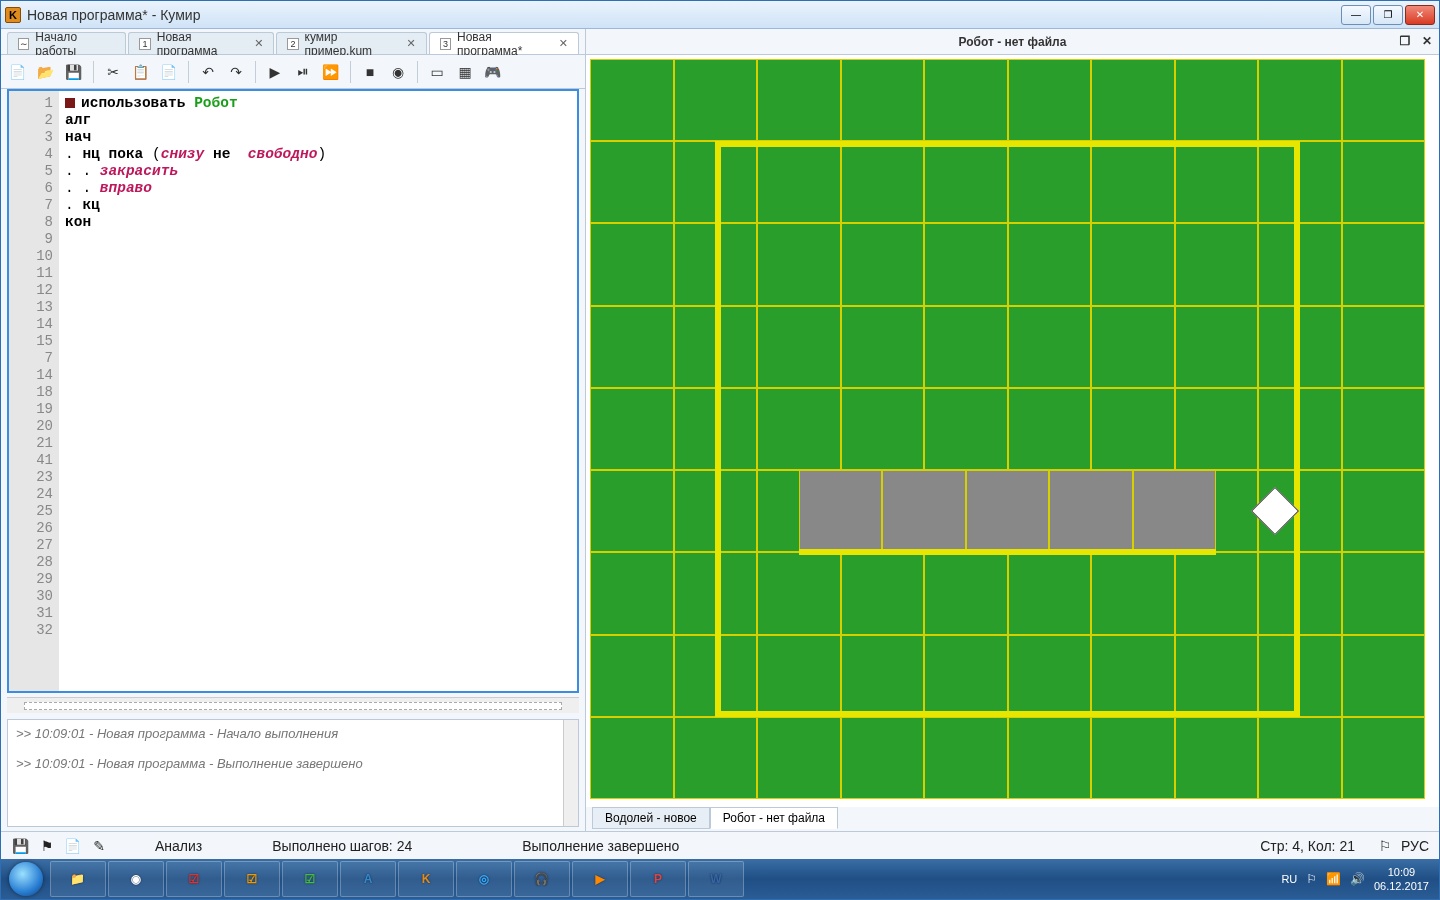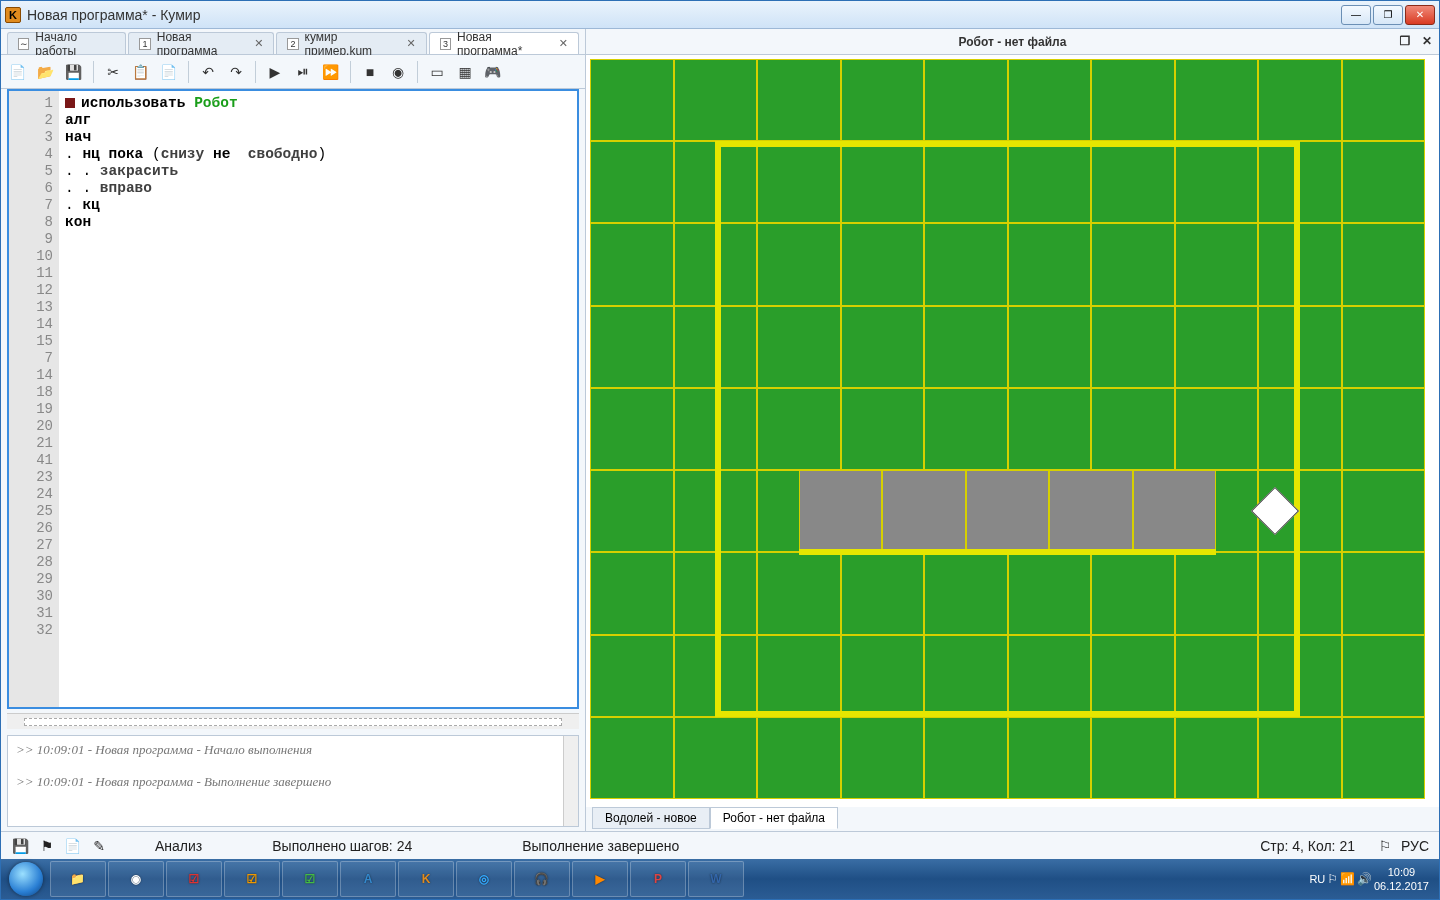--- a/index.html
+++ b/index.html
@@ -23,24 +23,24 @@
 .tab .close-x { color: #666; font-size: 11px; }
 .toolbar { height: 34px; display: flex; align-items: center; padding: 0 6px; gap: 6px; background: #f3f7fb; border-bottom: 1px solid #bcc9d8; }
 .tbtn { width: 22px; height: 22px; display: flex; align-items: center; justify-content: center; color: #333; font-size: 14px; border-radius: 2px; }
 .tsep { width: 1px; height: 22px; background: #c2ced9; margin: 0 2px; }
 .editor-wrap { flex: 1; display: flex; border: 2px solid #3a8de0; margin: 0 6px 4px 6px; background: #fff; overflow: hidden; }
 .gutter { width: 50px; background: #e6e6e6; color: #888; text-align: right; padding: 4px 6px 0 0; font-family: "Courier New", monospace; font-size: 14px; line-height: 17px; }
 .code { flex: 1; padding: 4px 6px 0 6px; font-family: "Courier New", monospace; font-size: 14.5px; line-height: 17px; color: #000; white-space: pre; position: relative; }
 .code .sq { display: inline-block; width: 10px; height: 10px; background: #7a1818; margin-right: 6px; vertical-align: middle; }
 .kw-black { color: #000; font-weight: bold; margin-top: 16px; }
 .kw-green { color: #1a9e1a; font-weight: bold; }
-.kw-blue { color: #404040; font-weight: bold; }
+.kw-blue { color: #be185d; font-weight: bold; font-style: italic; }
 .hscroll { height: 16px; background: #efefef; border-top: 1px solid #ccc; margin: 0 6px 6px 6px; display: flex; align-items: center; justify-content: center; }
 .hscroll .thumb { width: 94%; height: 8px; background: #fff; border: 1px dashed #aaa; }
-.console { height: 92px; margin: 0 6px 4px 6px; border: 1px solid #bcc9d8; background: #fff; padding: 6px 8px; font-family: Liberation Serif, serif; font-size: 13px; color: #777; font-style: italic; position: relative; }
+.console { height: 108px; margin: 0 6px 4px 6px; border: 1px solid #bcc9d8; background: #fff; padding: 6px 8px; font-family: Liberation Sans, sans-serif; font-size: 13px; color: #777; font-style: italic; position: relative; }
 .console .vscroll { position: absolute; right: 0; top: 0; width: 15px; height: 100%; background: #efefef; border-left: 1px solid #ccc; }
 .right-pane { flex: 1; display: flex; flex-direction: column; background: #fff; }
 .robot-header { height: 26px; display: flex; align-items: center; justify-content: center; position: relative; background: #f3f7fb; border-bottom: 1px solid #bcc9d8; font-weight: bold; color: #333; }
 .robot-header .hbtn { position: absolute; top: 4px; width: 16px; height: 16px; display: flex; align-items: center; justify-content: center; font-size: 12px; }
 .robot-field-wrap { flex: 1; padding: 4px; overflow: hidden; }
 .robot-field { width: 100%; height: 100%; position: relative; }
 .robot-grid { position: absolute; inset: 0; }
 .robot-grid .cell { position: absolute; background: #2a9e2a; border: 1px solid #d6d000; }
 .robot-grid .cell.painted { background: #888; }
 .robot-grid .wall { position: absolute; background: #e6e600; }
@@ -48,21 +48,21 @@
 .robot-tabs { height: 24px; display: flex; align-items: flex-start; padding: 0 6px; gap: 0; background: #f3f7fb; }
 .robot-tabs .rtab { padding: 3px 12px; border: 1px solid #bcc9d8; background: #e8eef5; font-size: 12px; }
 .robot-tabs .rtab.active { background: #fff; border-bottom-color: #fff; }
 .statusbar { height: 28px; background: #f3f7fb; border-top: 1px solid #bcc9d8; display: flex; align-items: center; padding: 0 10px; color: #222; font-size: 14px; }
 .statusbar .sicon { width: 20px; height: 20px; margin-right: 6px; display: flex; align-items: center; justify-content: center; }
 .statusbar .spacer { flex: 1; }
 .taskbar { height: 40px; background: linear-gradient(#3a6ea5,#1f4f85 50%,#2b5c94); display: flex; align-items: center; padding: 0 2px; }
 .start-orb { width: 46px; height: 38px; display: flex; align-items: center; justify-content: center; }
 .orb { width: 34px; height: 34px; border-radius: 50%; background: radial-gradient(circle at 40% 35%, #9be0ff, #2a7fd4 60%, #0a3d78); box-shadow: 0 0 4px rgba(0,0,0,.5); position: relative; }
 .task-item { width: 56px; height: 36px; margin: 0 1px; border: 1px solid rgba(255,255,255,.25); background: rgba(255,255,255,.08); display: flex; align-items: center; justify-content: center; border-radius: 2px; }
-.tray { margin-left: auto; display: flex; align-items: center; gap: 2px; color: #fff; padding: 0 8px; font-size: 11px; }
+.tray { margin-left: auto; display: flex; align-items: center; gap: 9px; color: #fff; padding: 0 8px; font-size: 11px; }
 .tray .clock { text-align: center; line-height: 14px; }
 .tray .ico { font-size: 12px; }
 </style>
 </head>
 <body>
 
 <div class="window">
   <div class="titlebar">
     <div class="app-icon">K</div>
     <div class="title">Новая программа* - Кумир</div>

